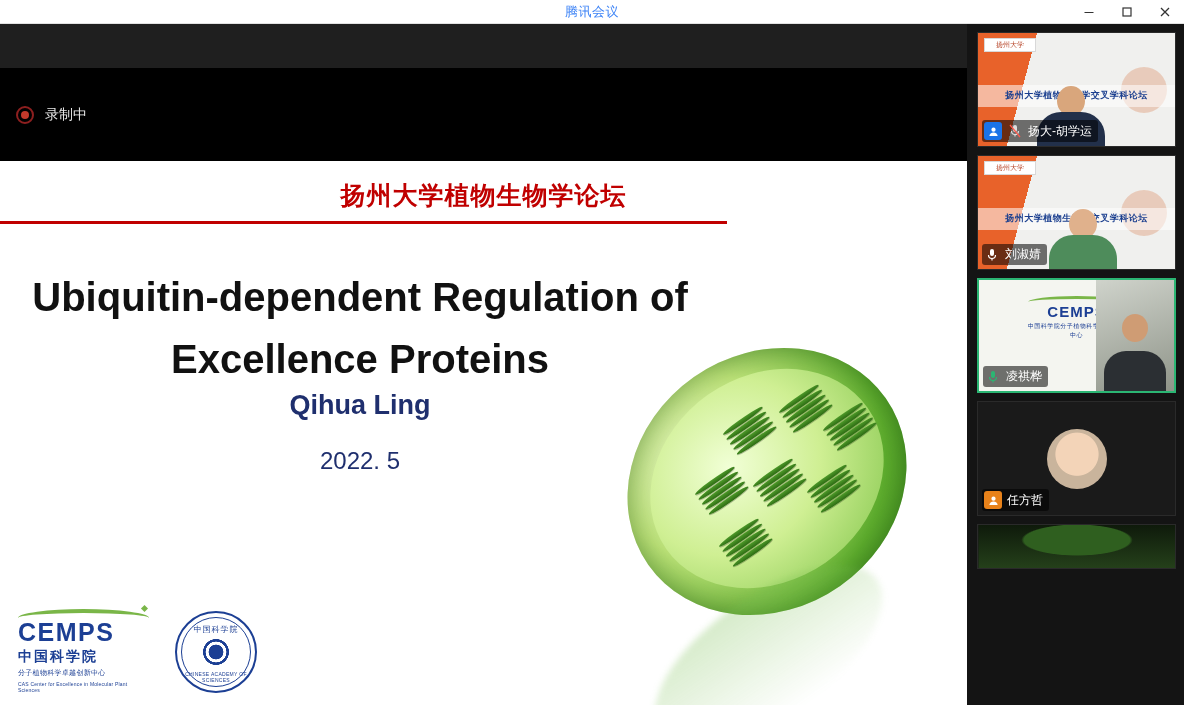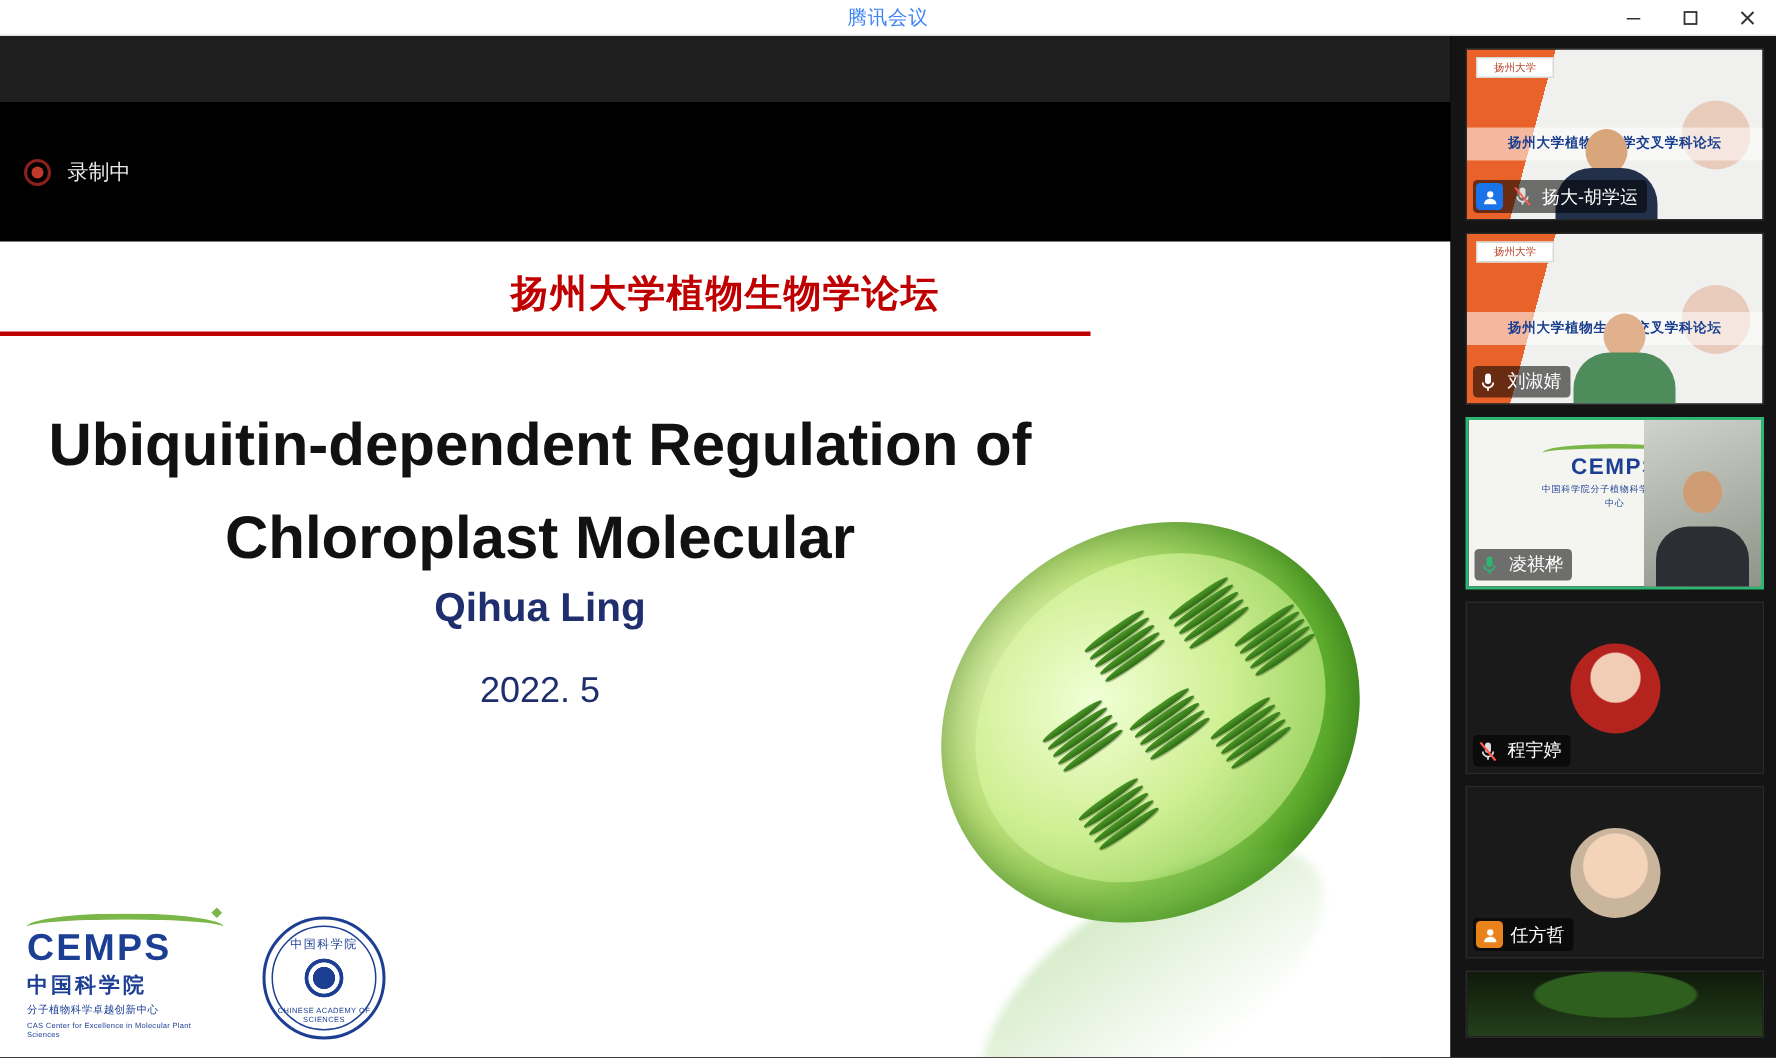--- a/index.html
+++ b/index.html
@@ -402,21 +402,21 @@
 
       <div class="slide">
 
         <div class="slide-head">
           <div class="forum">扬州大学植物生物学论坛</div>
           <div class="rule"></div>
         </div>
 
         <div class="slide-title">
           <div class="l1">Ubiquitin-dependent Regulation of</div>
-          <div class="l2">Chloroplast Molecular</div>
+          <div class="l2">Excellence Proteins</div>
         </div>
 
         <div class="presenter">
           <div class="name">Qihua Ling</div>
           <div class="date">2022. 5</div>
         </div>
 
         <div class="chloro">
           <div class="ellipse"></div>
           <div class="inner"></div>
@@ -561,36 +561,20 @@
             <svg width="12" height="14" viewBox="0 0 12 14" aria-hidden="true">
                 <rect x="4" y="1" width="4" height="7" rx="2" fill="#2bb673"></rect>
                 <path d="M2.5 7a3.5 3.5 0 0 0 7 0" stroke="#2bb673" stroke-width="1.2" fill="none"></path>
                 <path d="M6 10.5V12.5" stroke="#2bb673" stroke-width="1.2"></path>
               </svg>
           </span>
           <span class="nm">凌祺桦</span>
         </div>
       </div>
 
-      <div class="tile">
-        <div class="darkcam">
-          <div class="avatar red"></div>
-        </div>
-        <div class="label">
-          <span class="mic">
-            <svg width="12" height="14" viewBox="0 0 12 14" aria-hidden="true">
-                <rect x="4" y="1" width="4" height="7" rx="2" fill="#ddd"></rect>
-                <path d="M2.5 7a3.5 3.5 0 0 0 7 0" stroke="#ddd" stroke-width="1.2" fill="none"></path>
-                <path d="M6 10.5V12.5" stroke="#ddd" stroke-width="1.2"></path>
-                <path d="M1 1 L11 13" stroke="#ff5a4d" stroke-width="1.4"></path>
-              </svg>
-          </span>
-          <span class="nm">程宇婷</span>
-        </div>
-      </div>
 
       <div class="tile">
         <div class="darkcam">
           <div class="avatar baby"></div>
         </div>
         <div class="label">
           <span class="badge orange">
             <svg width="11" height="11" viewBox="0 0 12 12" aria-hidden="true">
                 <circle cx="6" cy="4" r="2.3" fill="#fff"></circle>
                 <path d="M1.5 11c0-2.5 2-4 4.5-4s4.5 1.5 4.5 4z" fill="#fff"></path>

